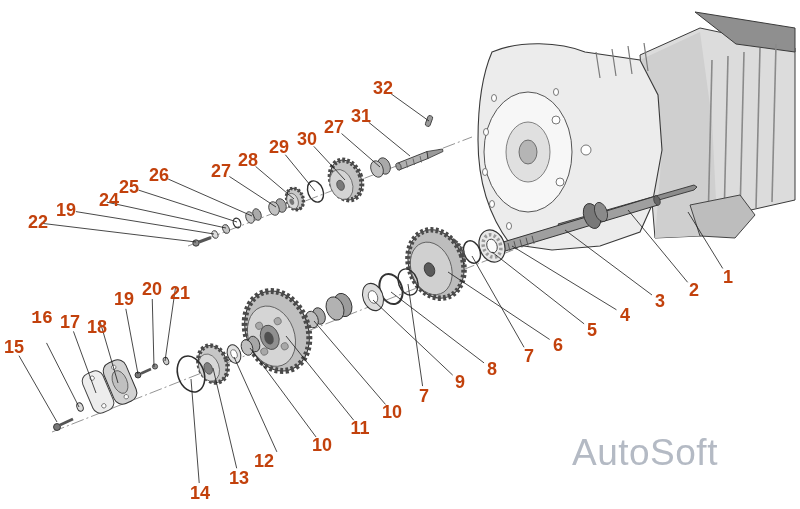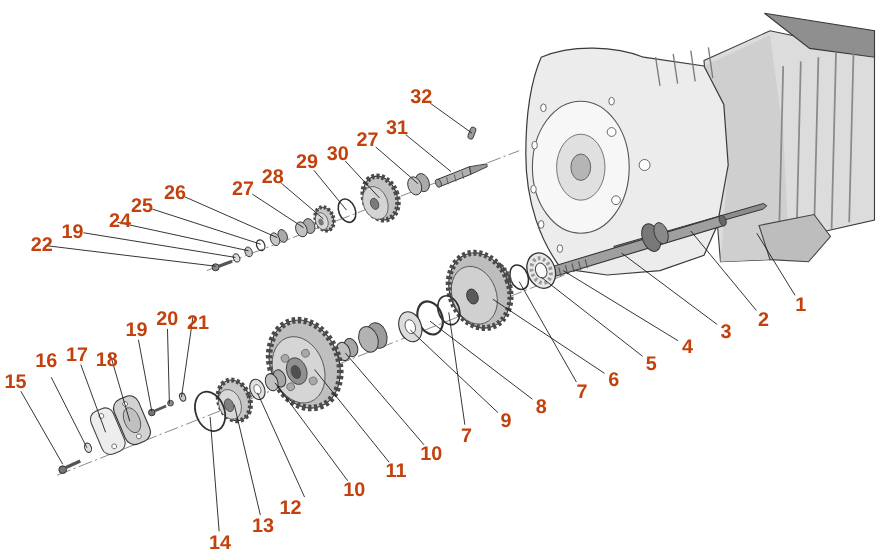--- a/index.html
+++ b/index.html
@@ -277,33 +277,34 @@
       <div class="callout" style="left: 424px; top: 396px;">7</div>
       <div class="callout" style="left: 492px; top: 369px;">8</div>
       <div class="callout" style="left: 460px; top: 382px;">9</div>
       <div class="callout" style="left: 392px; top: 412px;">10</div>
       <div class="callout" style="left: 322px; top: 445px;">10</div>
       <div class="callout" style="left: 360px; top: 428px;">11</div>
       <div class="callout" style="left: 264px; top: 461px;">12</div>
       <div class="callout" style="left: 239px; top: 478px;">13</div>
       <div class="callout" style="left: 200px; top: 493px;">14</div>
       <div class="callout" style="left: 14px; top: 347px;">15</div>
-      <div class="callout" style="left: 42px; top: 328px;">16</div>
+      <div class="callout" style="left: 42px; top: 318px; font-family: Liberation Mono, monospace;">16</div>
       <div class="callout" style="left: 70px; top: 322px;">17</div>
       <div class="callout" style="left: 97px; top: 327px; text-align: center;">18</div>
       <div class="callout" style="left: 124px; top: 299px;">19</div>
       <div class="callout" style="left: 152px; top: 289px;">20</div>
       <div class="callout" style="left: 180px; top: 277px; margin-top: 16px;">21</div>
       <div class="callout" style="left: 38px; top: 222px; text-align: right;">22</div>
       <div class="callout" style="left: 66px; top: 210px;">19</div>
       <div class="callout" style="left: 97px; top: 200px; margin-left: 12px;">24</div>
       <div class="callout" style="left: 129px; top: 187px;">25</div>
       <div class="callout" style="left: 159px; top: 175px;">26</div>
       <div class="callout" style="left: 221px; top: 171px;">27</div>
       <div class="callout" style="left: 248px; top: 160px;">28</div>
       <div class="callout" style="left: 279px; top: 147px;">29</div>
       <div class="callout" style="left: 307px; top: 139px;">30</div>
       <div class="callout" style="left: 334px; top: 127px;">27</div>
       <div class="callout" style="left: 361px; top: 116px;">31</div>
       <div class="callout" style="left: 383px; top: 88px;">32</div>
     </div>
 
+  <div class="watermark">AutoSoft</div>
 </div>
 
 </body></html>

